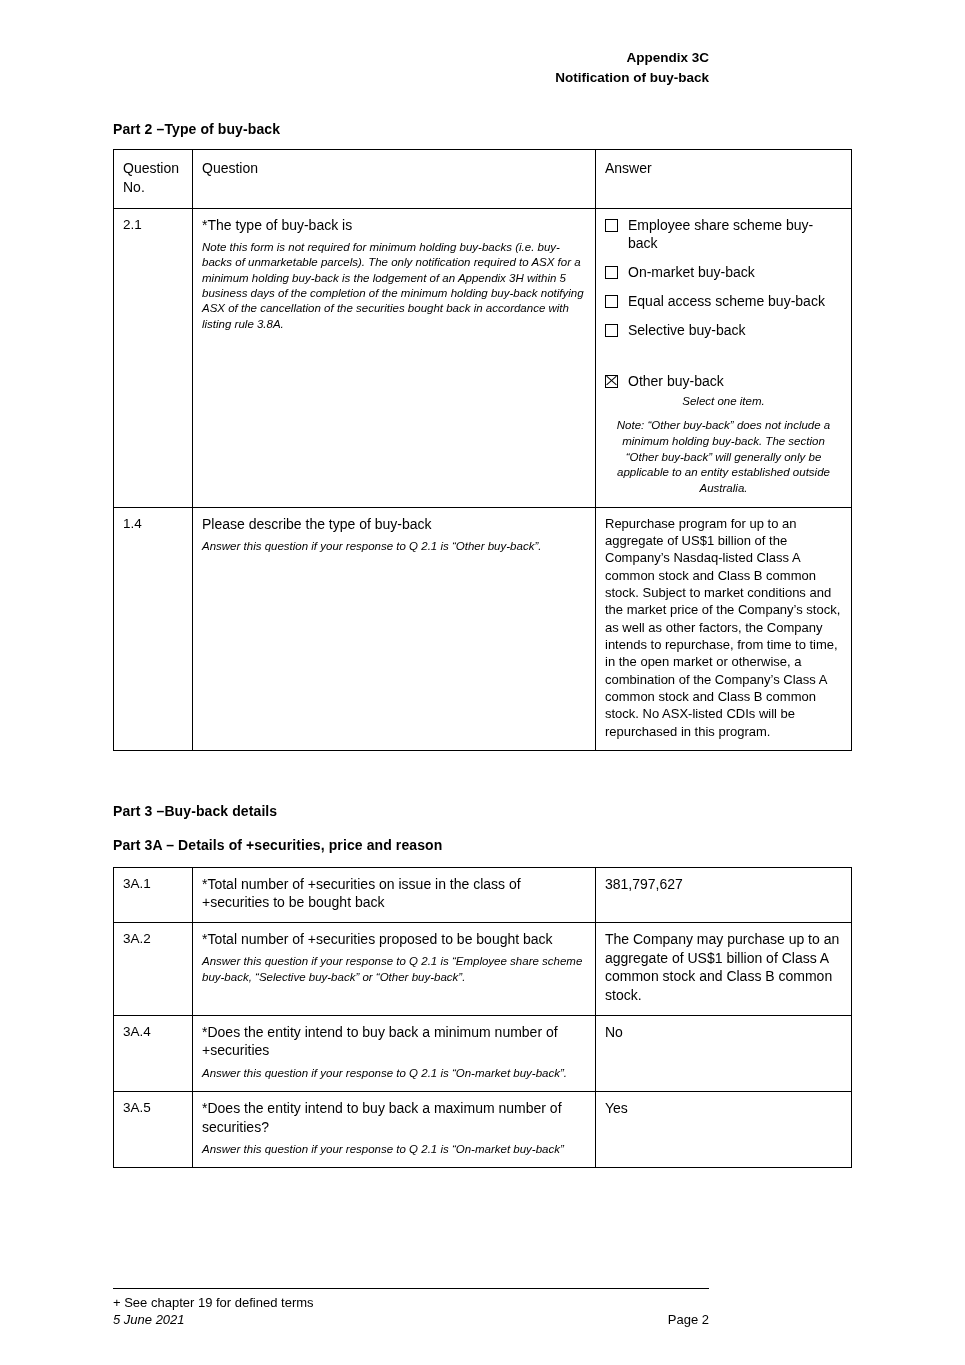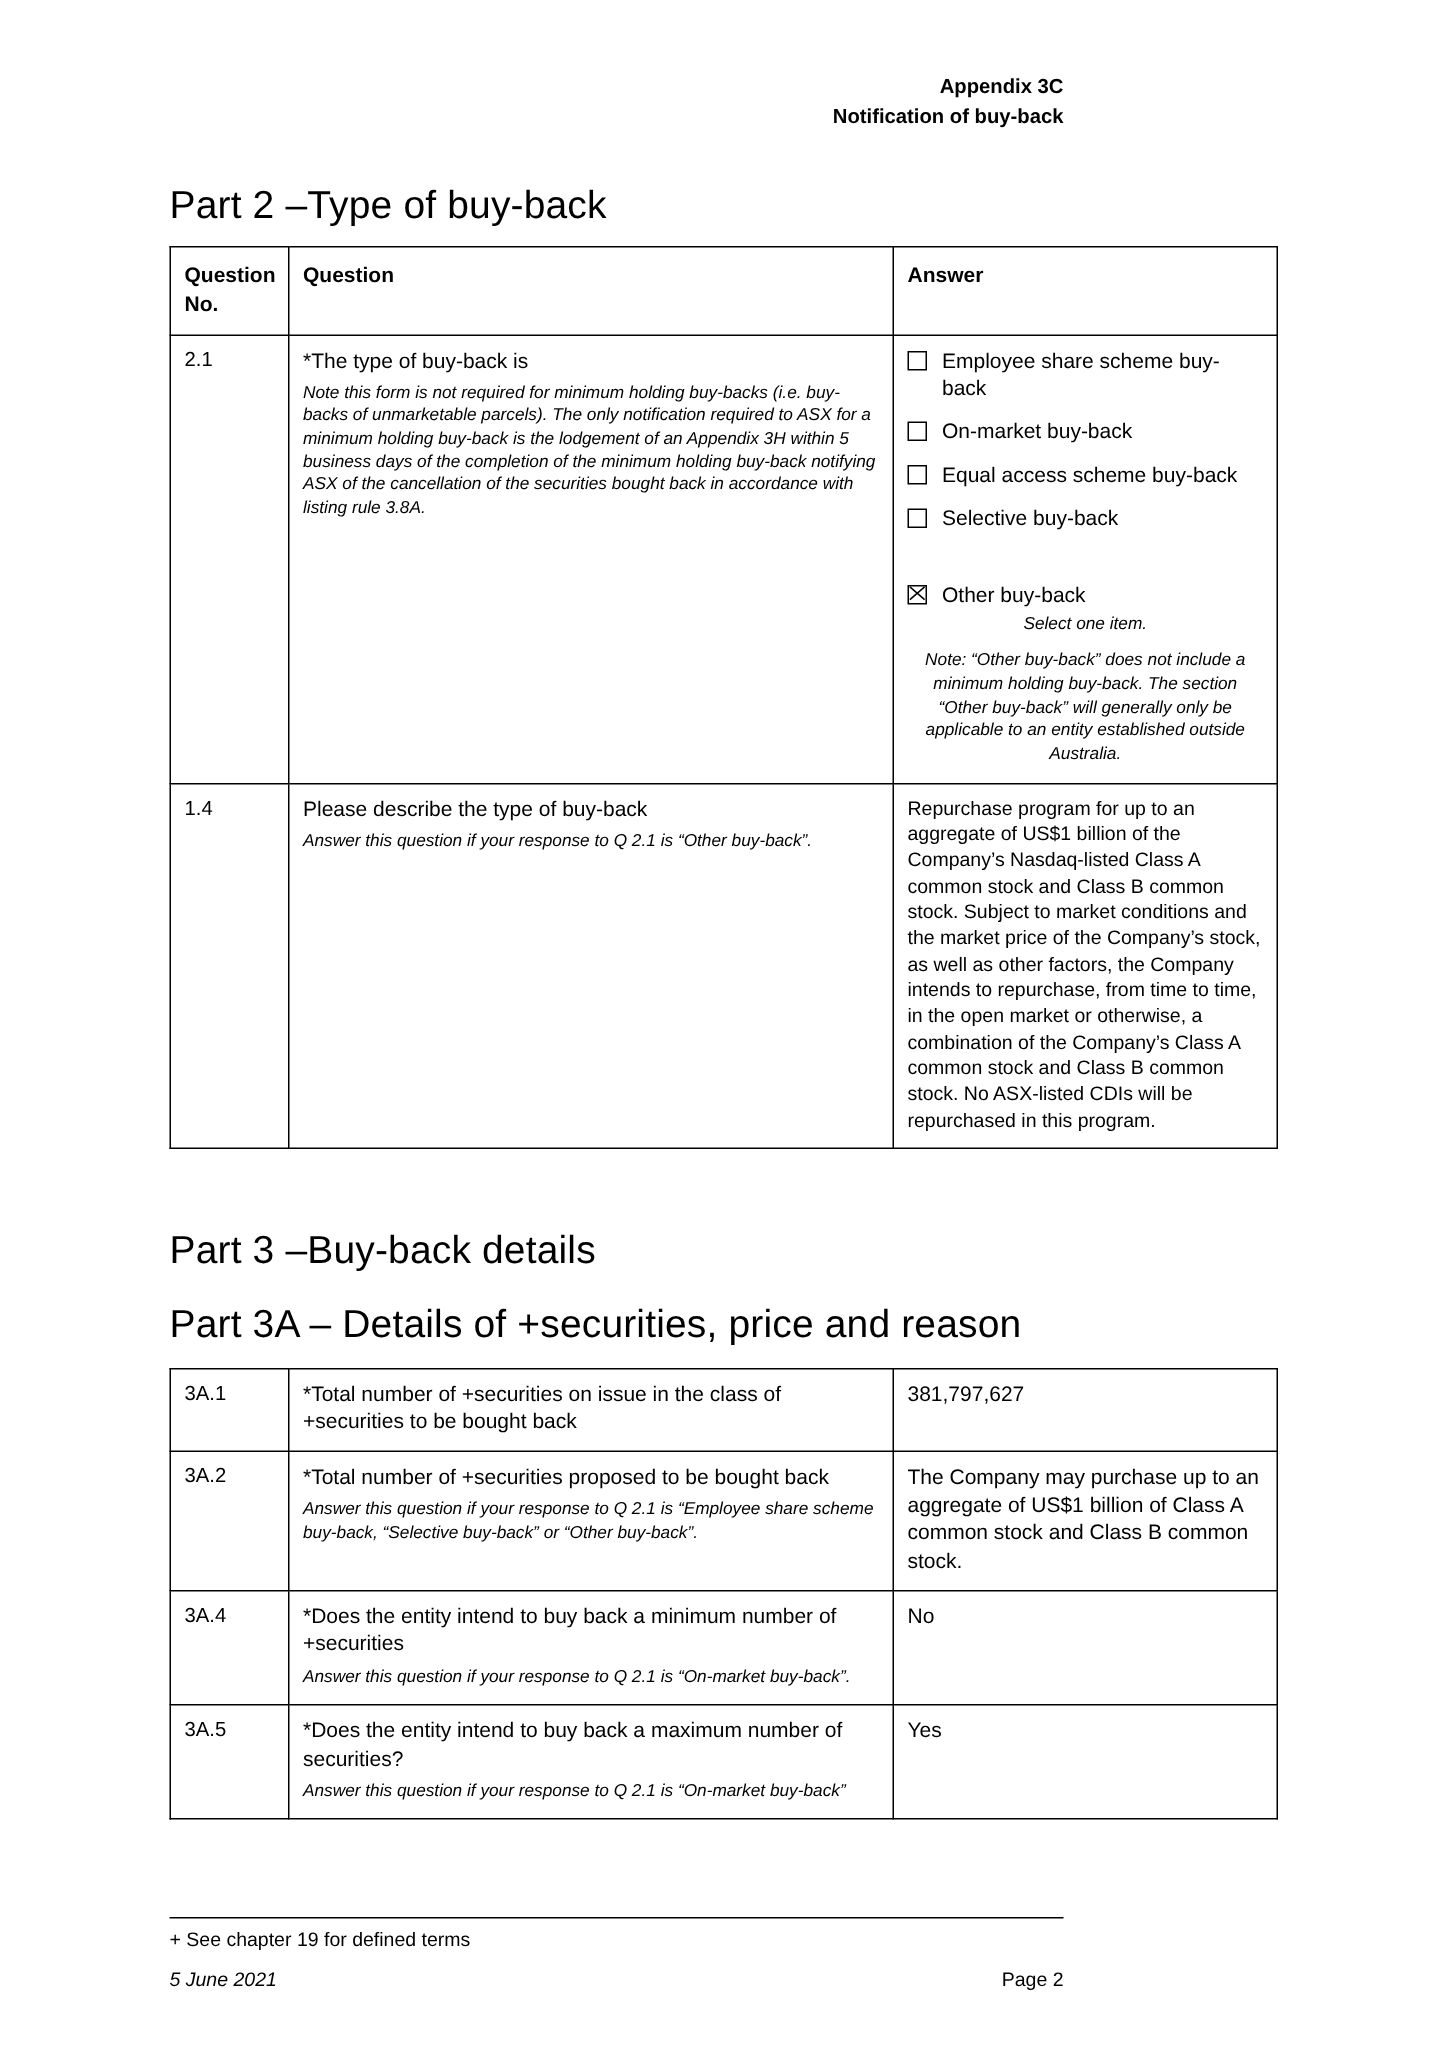--- a/index.html
+++ b/index.html
@@ -22,22 +22,22 @@
     position: relative;
   }
   .header {
     text-align: right;
     font-weight: bold;
     font-size: 13.5px;
     line-height: 1.45;
     margin-bottom: 34px;
   }
   h1.part-title {
-    font-size: 26px;
-    font-weight: normal;
+    font-size: 14px;
+    font-weight: bold;
     margin: 0 0 12px 0;
     letter-spacing: 0.1px;
   }
   h1.part-title.spaced-top {
     margin-top: 52px;
   }
   h1.part-title.tight {
     margin-top: 18px;
     margin-bottom: 14px;
   }
@@ -48,21 +48,21 @@
   }
   table.doc td, table.doc th {
     border: 1px solid #000000;
     vertical-align: top;
     padding: 7px 9px 10px 9px;
     font-size: 13.5px;
     line-height: 1.34;
     text-align: left;
   }
   table.doc th {
-    font-weight: bold;
+    font-weight: normal;
     font-size: 14px;
     padding-top: 9px;
     padding-bottom: 11px;
   }
   .col-no { width: 79px; }
   .col-q  { width: 403px; }
   .col-a  { width: 256px; }
   .q-main {
     font-size: 14px;
     line-height: 1.32;
@@ -131,21 +131,21 @@
     border-top: 1px solid #000;
     margin-bottom: 6px;
   }
   .footer .line1 {
     font-size: 13px;
   }
   .footer .line2 {
     display: flex;
     justify-content: space-between;
     font-size: 13px;
-    margin-top: 12px;
+    margin-top: 2px;
   }
   .footer .date { font-style: italic; }
 </style>
 </head>
 <body>
 
 <div class="page">
 
   <div class="header">
     <div>Appendix 3C</div>

